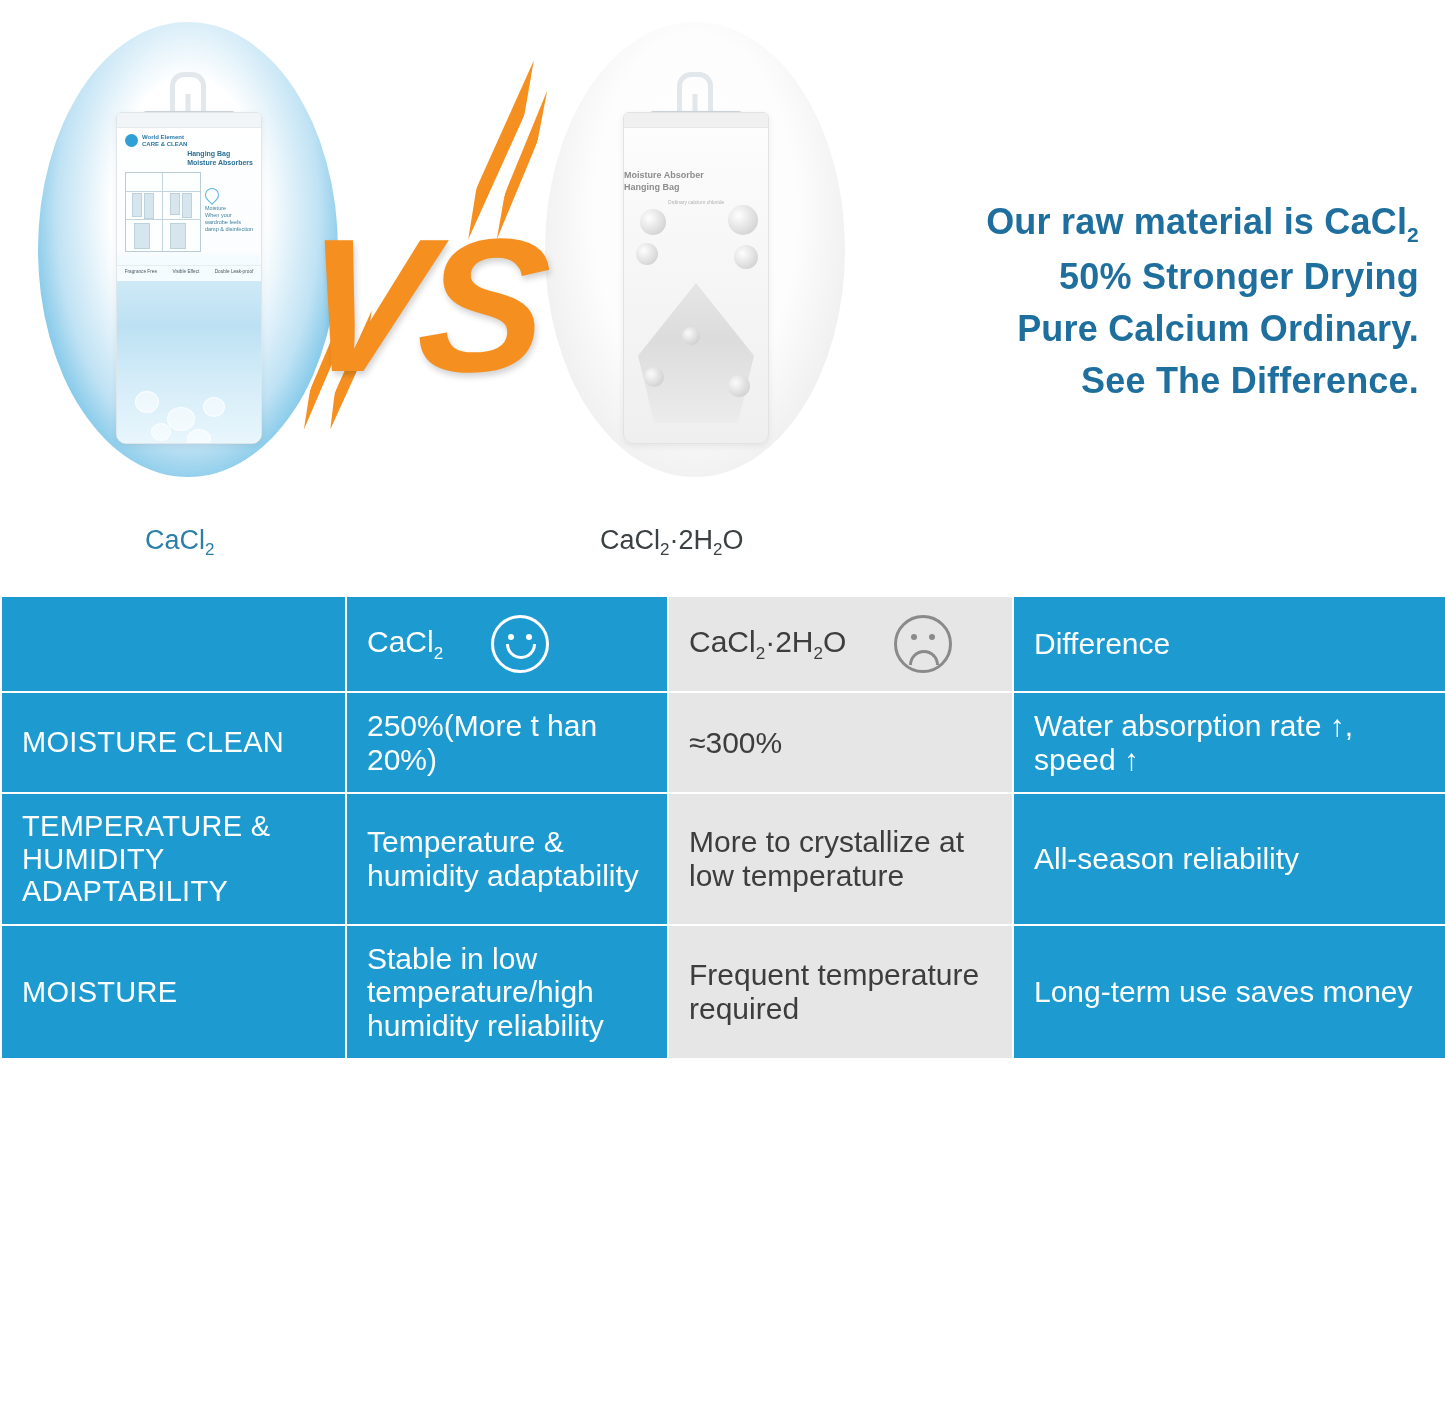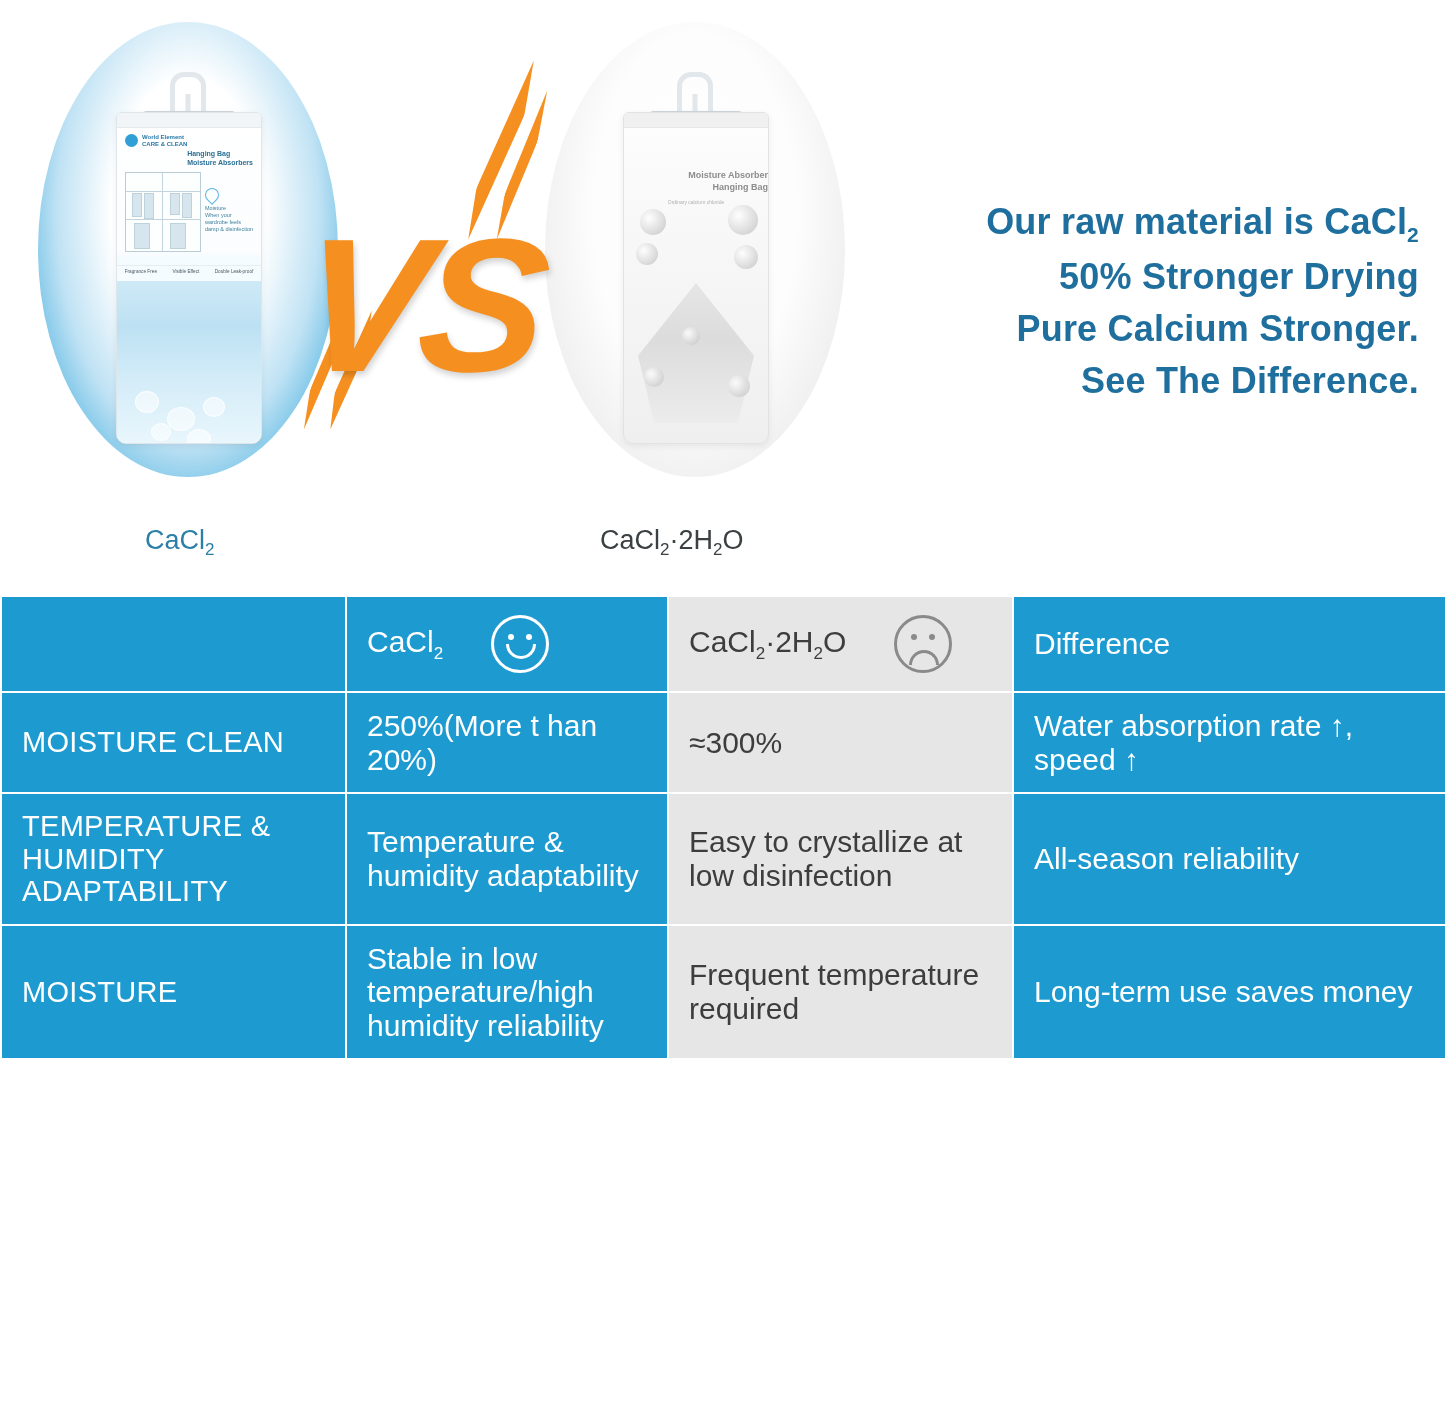--- a/index.html
+++ b/index.html
@@ -200,21 +200,21 @@
   
   .bag.dim {
     background: linear-gradient(180deg, #fdfdfd 0%, #f6f6f6 48%, #efefef 100%);
     border-color: #e2e2e2;
   }
   .bag.dim .top-strip { background: #f0f0f0; border-bottom-color: #e6e6e6; }
   .comp-title {
     position: absolute;
     left: 0; right: 0;
     top: 56px;
-    text-align: right;
+    text-align: left;
     color: #8d8d8d;
     font-size: 9px;
     font-weight: bold;
     line-height: 1.35;
   }
   .comp-sub {
     position: absolute;
     left: 0; right: 0;
     top: 86px;
     text-align: center;
@@ -485,21 +485,21 @@
       <div class="crystal" style="left:104px; top:262px; width:22px; height:22px;"></div>
       <div class="crystal" style="left:58px; top:214px; width:18px; height:18px;"></div>
     </div>
   </div>
 
   <div class="headline">
     <div>
       <span>Our raw material is CaCl</span><span class="sub">2</span>
     </div>
     <div>50% Stronger Drying</div>
-    <div>Pure Calcium Stronger.</div>
+    <div>Pure Calcium Ordinary.</div>
     <div>See The Difference.</div>
   </div>
 
   <div class="cap-left">
     <span>CaCl</span><span class="sub">2</span>
   </div>
   <div class="cap-right">
     <span>CaCl</span><span class="sub">2</span><span>·2H</span><span class="sub">2</span><span>O</span>
   </div>
 </div>
@@ -541,21 +541,21 @@
     <tr>
       <td class="cell-blue small-caps">MOISTURE CLEAN</td>
       <td class="cell-blue">250%(More t han 20%)</td>
       <td class="cell-gray">≈300%</td>
       <td class="cell-blue">Water absorption rate ↑, speed ↑</td>
     </tr>
 
     <tr>
       <td class="cell-blue small-caps">TEMPERATURE &amp; HUMIDITY ADAPTABILITY</td>
       <td class="cell-blue">Temperature &amp; humidity adaptability</td>
-      <td class="cell-gray">Easy to crystallize at low disinfection</td>
+      <td class="cell-gray">More to crystallize at low temperature</td>
       <td class="cell-blue">All-season reliability</td>
     </tr>
 
     <tr>
       <td class="cell-blue small-caps">MOISTURE</td>
       <td class="cell-blue">Stable in low temperature/high humidity reliability</td>
       <td class="cell-gray">Frequent temperature required</td>
       <td class="cell-blue">Long-term use saves money</td>
     </tr>
   </tbody>

